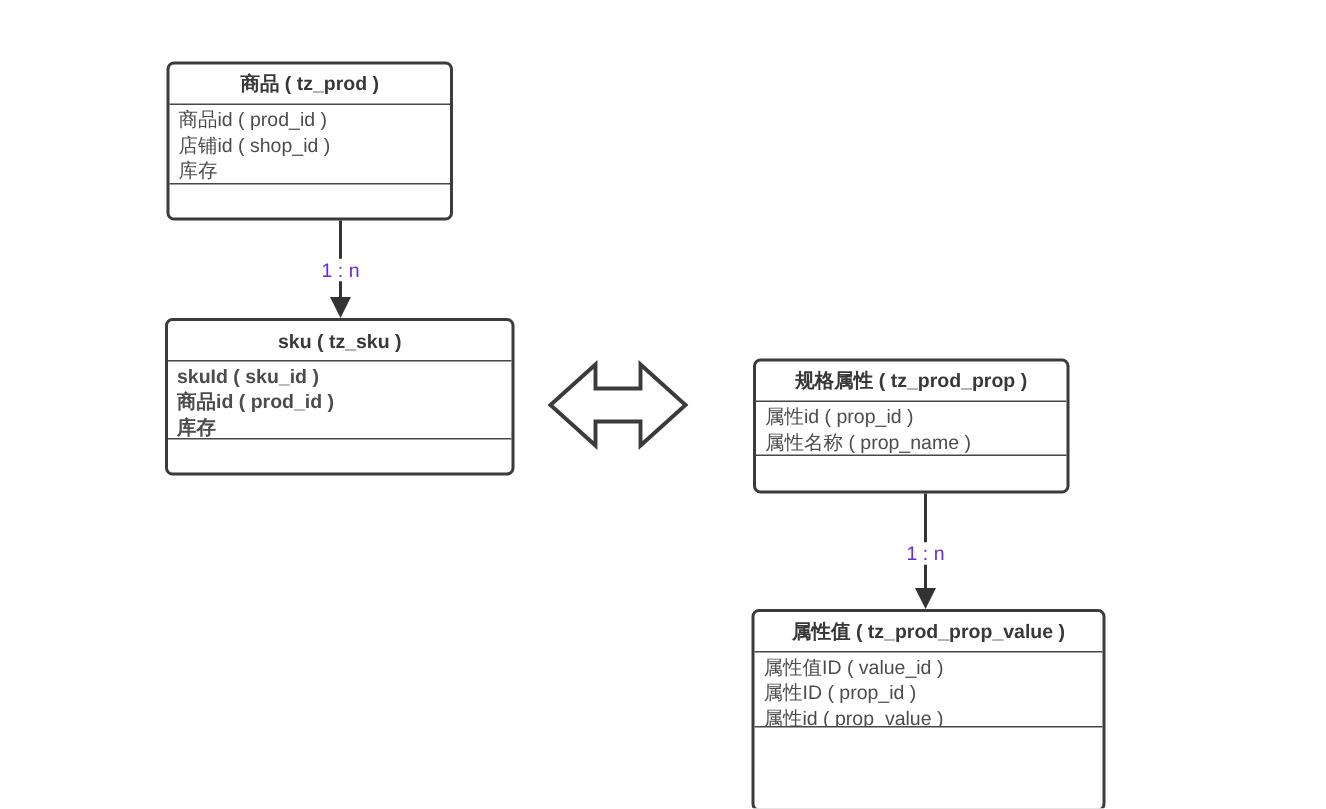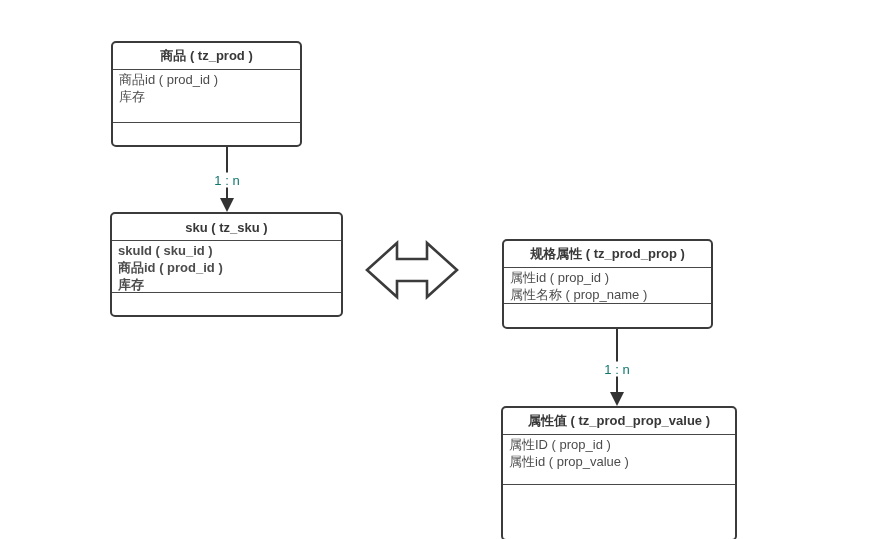--- a/index.html
+++ b/index.html
@@ -50,34 +50,35 @@
     border-left: 7px solid transparent;
     border-right: 7px solid transparent;
     border-top: 14px solid #333333;
   }
   .rel-label {
     position: absolute;
     transform: translate(-50%, -50%);
     background: #ffffff;
     padding: 0 3px;
     font-size: 13px;
-    color: #0f766e;
+    color: #6d28d9;
     white-space: nowrap;
   }
   .dbl-arrow { position: absolute; }
 </style>
 </head>
 <body>
 
 <div class="canvas">
 
   <div class="etable" style="left:111px; top:41px; width:191px; height:106px;">
     <div class="t-header">商品 ( tz_prod )</div>
     <div class="t-body" style="height:53px;">
       <div>商品id ( prod_id )</div>
+      <div>店铺id ( shop_id )</div>
       <div>库存</div>
     </div>
     <div class="t-footer"></div>
   </div>
 
   <div class="vline" style="left:226px; top:147px; height:52px;"></div>
   <div class="arrowhead" style="left:220px; top:198px;"></div>
   <div class="rel-label" style="left:227px; top:180px;">1 : n</div>
 
   <div class="etable" style="left:110px; top:212px; width:233px; height:105px;">
@@ -103,19 +104,20 @@
     <div class="t-footer"></div>
   </div>
 
   <div class="vline" style="left:616px; top:329px; height:64px;"></div>
   <div class="arrowhead" style="left:610px; top:392px;"></div>
   <div class="rel-label" style="left:617px; top:369px;">1 : n</div>
 
   <div class="etable" style="left:501px; top:406px; width:236px; height:135px;">
     <div class="t-header">属性值 ( tz_prod_prop_value )</div>
     <div class="t-body" style="height:50px;">
+      <div>属性值ID ( value_id )</div>
       <div>属性ID ( prop_id )</div>
       <div>属性id ( prop_value )</div>
     </div>
     <div class="t-footer"></div>
   </div>
 
 </div>
 
 </body></html>

